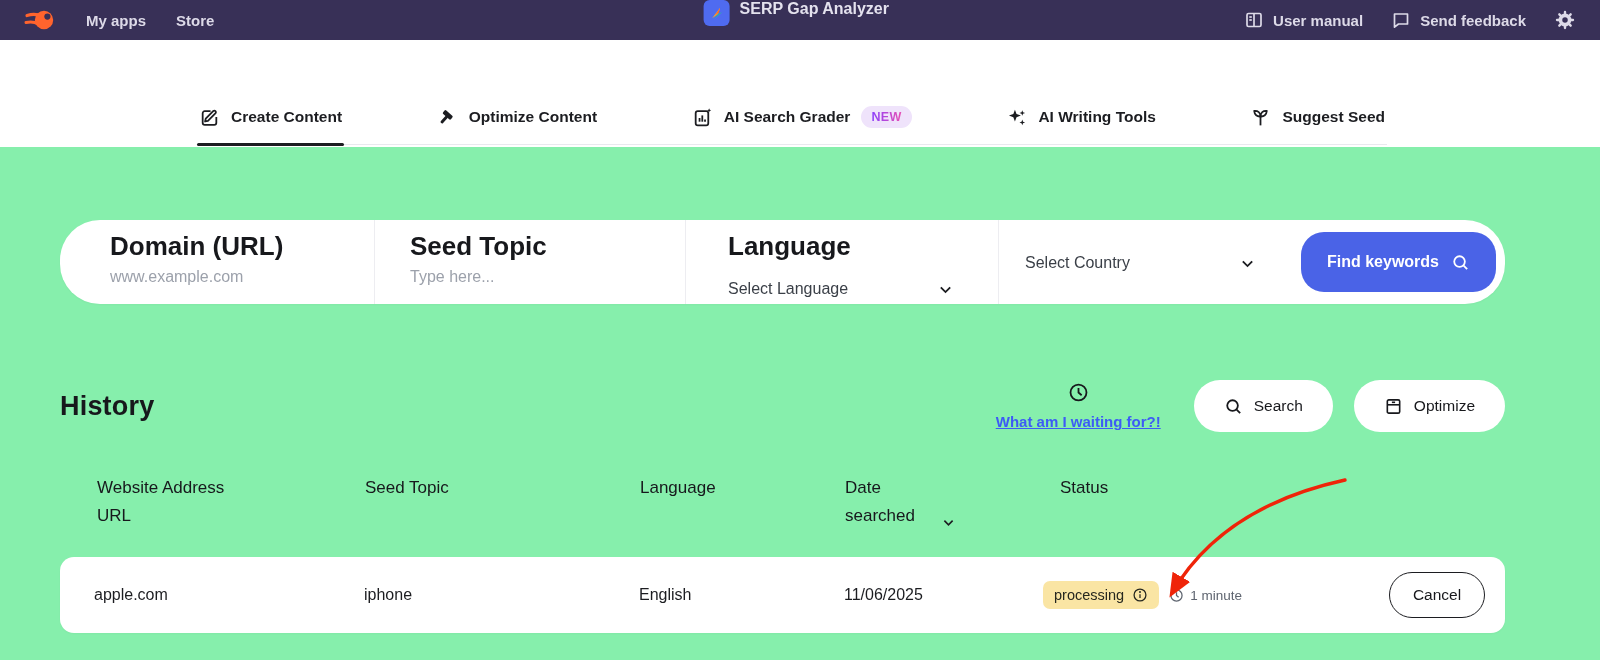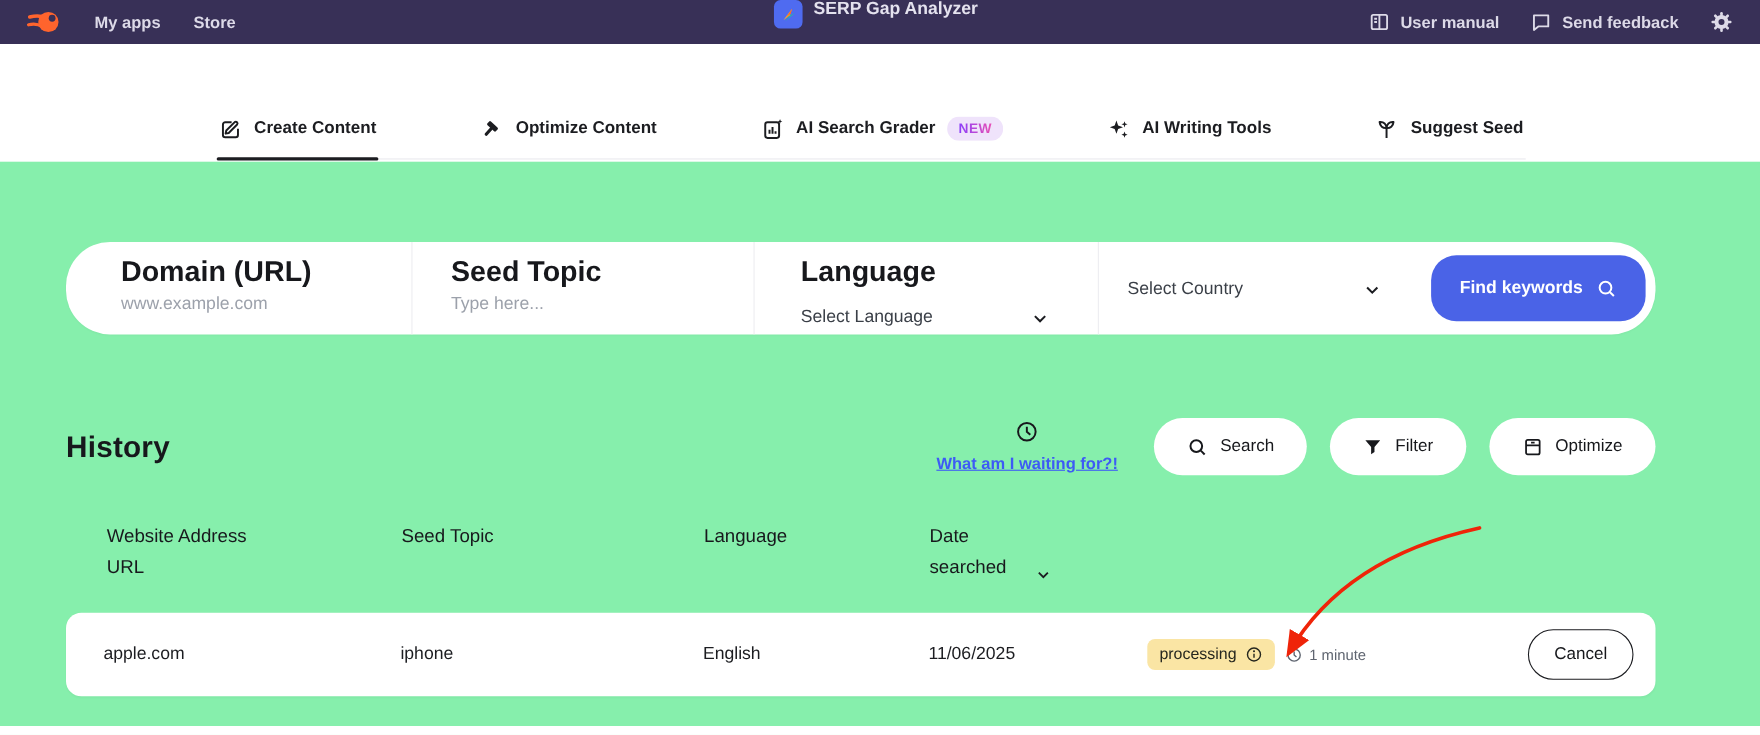--- a/index.html
+++ b/index.html
@@ -286,28 +286,20 @@
         <span class="icon">
           <svg width="19" height="19" viewBox="0 0 20 20" fill="none" stroke="#17181C" stroke-width="1.9">
             <circle cx="9" cy="9" r="5.6"></circle>
             <line x1="13.3" y1="13.3" x2="17" y2="17"></line>
           </svg>
         </span>
         <span>Search</span>
       </button>
       <button class="pill-btn">
         <span class="icon">
-          <svg width="18" height="18" viewBox="0 0 20 20" fill="#17181C">
-            <path d="M2.5 3.5h15l-5.8 6.8v5.2l-3.4 2.3v-7.5z"></path>
-          </svg>
-        </span>
-        <span>Filter</span>
-      </button>
-      <button class="pill-btn">
-        <span class="icon">
           <svg width="19" height="19" viewBox="0 0 20 20" fill="none" stroke="#17181C" stroke-width="1.7">
             <rect x="3.5" y="3" width="13" height="14" rx="1.6"></rect>
             <line x1="3.5" y1="8.2" x2="16.5" y2="8.2"></line>
             <line x1="8.3" y1="5.6" x2="11.7" y2="5.6"></line>
           </svg>
         </span>
         <span>Optimize</span>
       </button>
     </div>
   </div>
@@ -321,20 +313,21 @@
     <div class="th">
       <div class="th-date">
         <span class="wrap-date">Date searched</span>
         <span class="icon">
           <svg width="15" height="15" viewBox="0 0 20 20" fill="none" stroke="#1C1D21" stroke-width="2.2">
             <polyline points="4.5 7.5 10 13 15.5 7.5"></polyline>
           </svg>
         </span>
       </div>
     </div>
+    <div class="th">Status</div>
     <div class="th"></div>
   </div>
 
   <div class="trow grid-cols">
     <div class="td">apple.com</div>
     <div class="td">iphone</div>
     <div class="td">English</div>
     <div class="td">11/06/2025</div>
     <div class="td status-cell">
       <span class="badge-processing">

